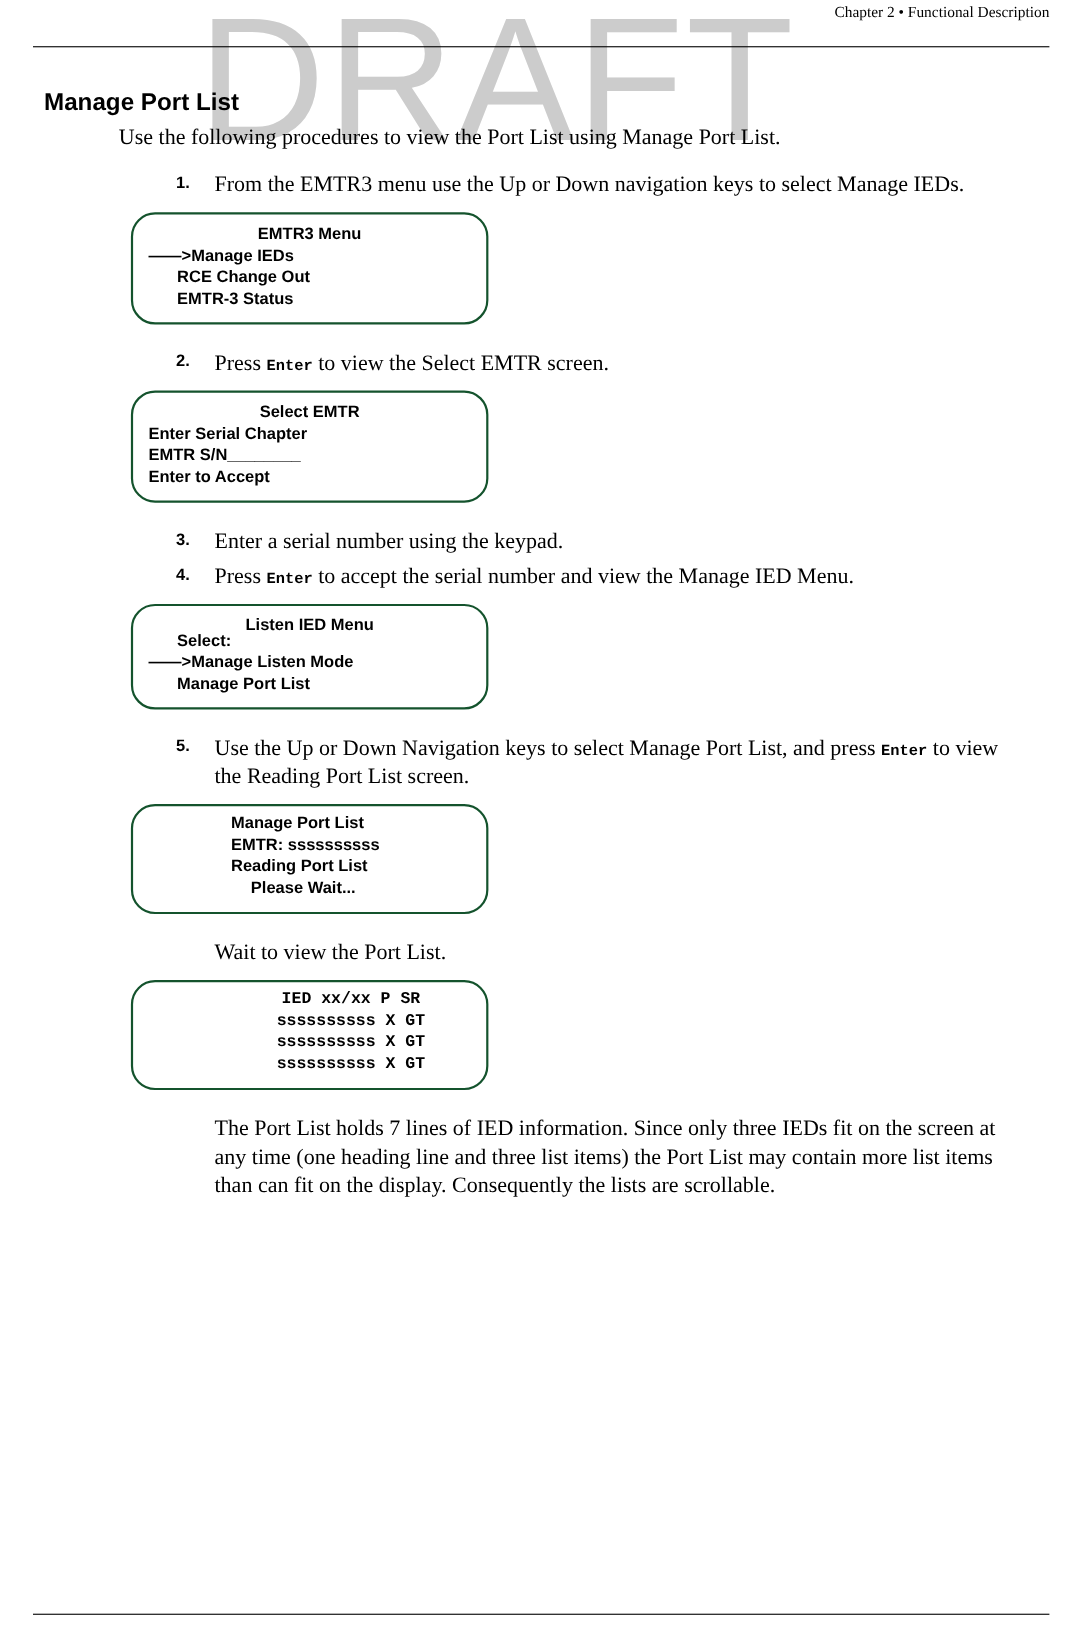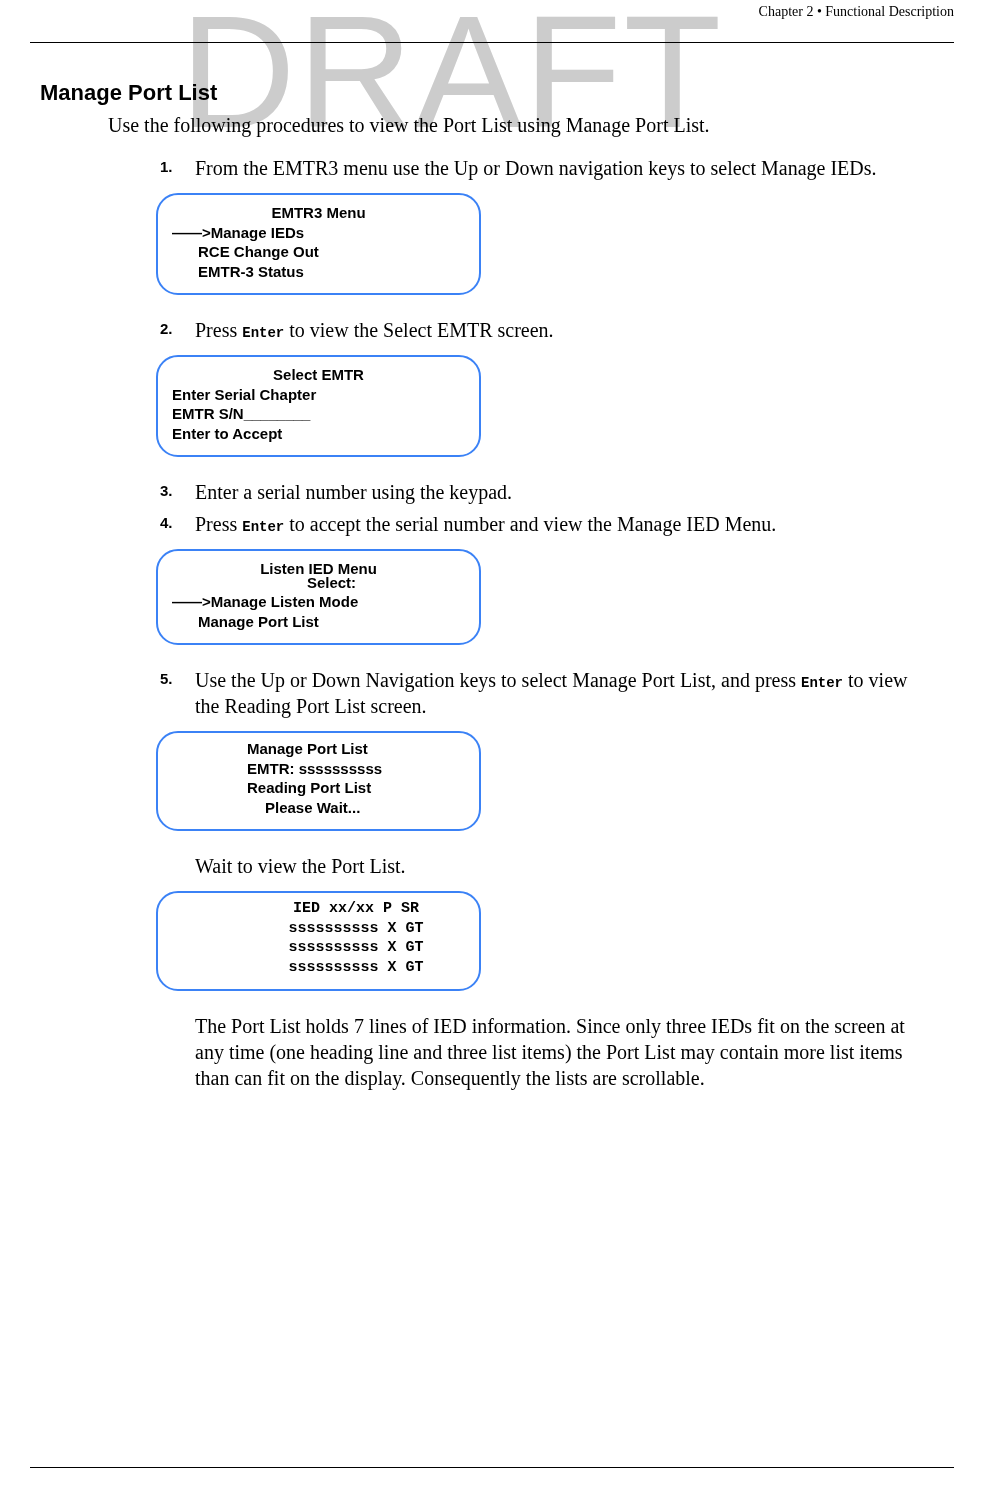--- a/index.html
+++ b/index.html
@@ -80,24 +80,24 @@
       font-size: 20px;
       line-height: 1.3;
       padding-right: 20px;
     }
     .step-text .mono {
       font-family: "Courier New", monospace;
       font-weight: bold;
       font-size: 14px;
     }
     .lcd-screen {
-      margin-left: 116px;
+      margin-left: 79px;
       margin-top: 12px;
       margin-bottom: 22px;
-      border: 2px solid #3b82f6;
+      border: 2px solid #14532d;
       border-radius: 22px;
       width: 325px;
       padding: 8px 14px 12px 14px;
       font-family: Arial, sans-serif;
       font-size: 15px;
       font-weight: bold;
       line-height: 1.3;
     }
     .lcd-title {
       text-align: center;
@@ -192,21 +192,21 @@
 
   <div class="step">
     <div class="step-num">4.</div>
     <div class="step-text">
       <span>Press </span><span class="mono">Enter</span><span> to accept the serial number and view the Manage IED Menu.</span>
     </div>
   </div>
 
   <div class="lcd-screen">
     <div class="lcd-title">Listen IED Menu</div>
-    <div class="lcd-indent" style="margin-top:-6px;text-align:center;">Select:</div>
+    <div class="lcd-indent" style="margin-top:-6px;">Select:</div>
     <div class="lcd-arrow">——&gt;Manage Listen Mode</div>
     <div class="lcd-indent">Manage Port List</div>
   </div>
 
   <div class="step">
     <div class="step-num">5.</div>
     <div class="step-text">
       <span>Use the Up or Down Navigation keys to select Manage Port List, and press </span><span class="mono">Enter</span><span> to view the Reading Port List screen.</span>
     </div>
   </div>

